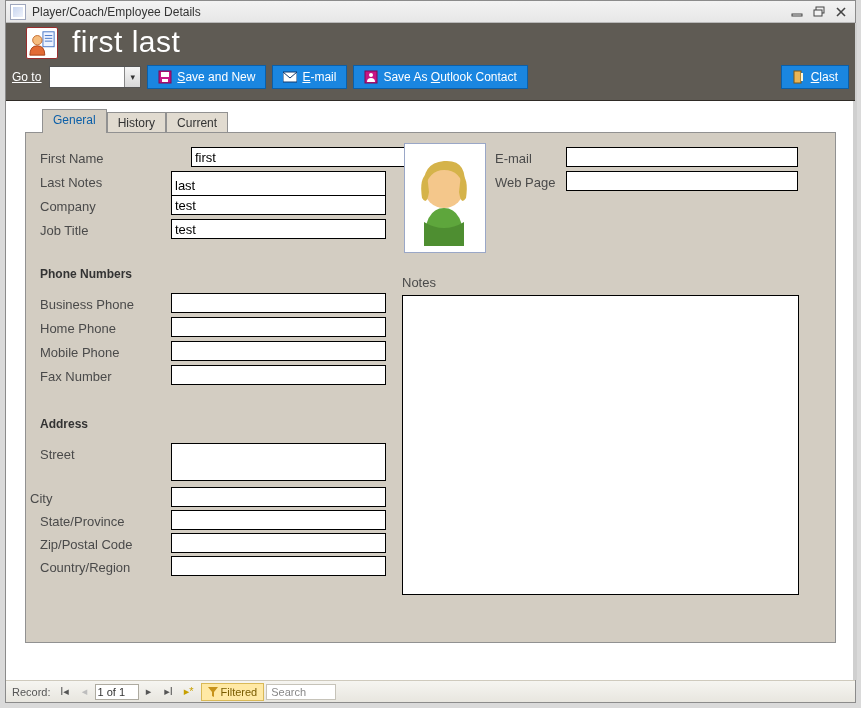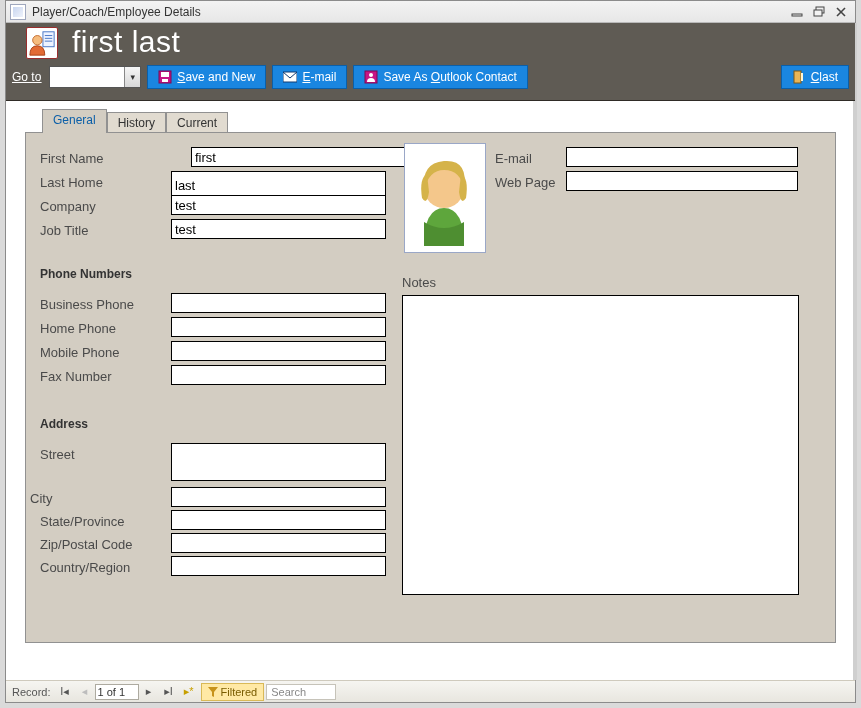--- a/index.html
+++ b/index.html
@@ -241,21 +241,21 @@
     <div class="tabbar">
       <div class="tab active">General</div>
       <div class="tab inactive">History</div>
       <div class="tab inactive">Current</div>
     </div>
 
     <div class="panel">
 
       <span class="lbl" style="left:14px;top:18px;">First Name</span>
       <input class="inp" style="left: 145px; top: 14px; width: 215px; height: 20px; margin-left: 20px;" value="first">
-      <span class="lbl" style="left:14px;top:42px;">Last Home</span>
+      <span class="lbl" style="left:14px;top:42px;">Last Notes</span>
       <input class="inp" style="left: 145px; top: 38px; width: 215px; height: 28px;" value="last">
       <span class="lbl" style="left:14px;top:66px;">Company</span>
       <input class="inp" style="left: 145px; top: 62px; width: 215px; height: 20px;" value="test">
       <span class="lbl" style="left:14px;top:90px;">Job Title</span>
       <input class="inp" style="left: 145px; top: 86px; width: 215px; height: 20px;" value="test">
 
       <span class="hdr" style="left:14px;top:134px;">Phone Numbers</span>
       <span class="lbl" style="left:14px;top:164px;">Business Phone</span>
       <input class="inp" style="left: 145px; top: 160px; width: 215px; height: 20px;" value="">
       <span class="lbl" style="left:14px;top:188px;">Home Phone</span>

